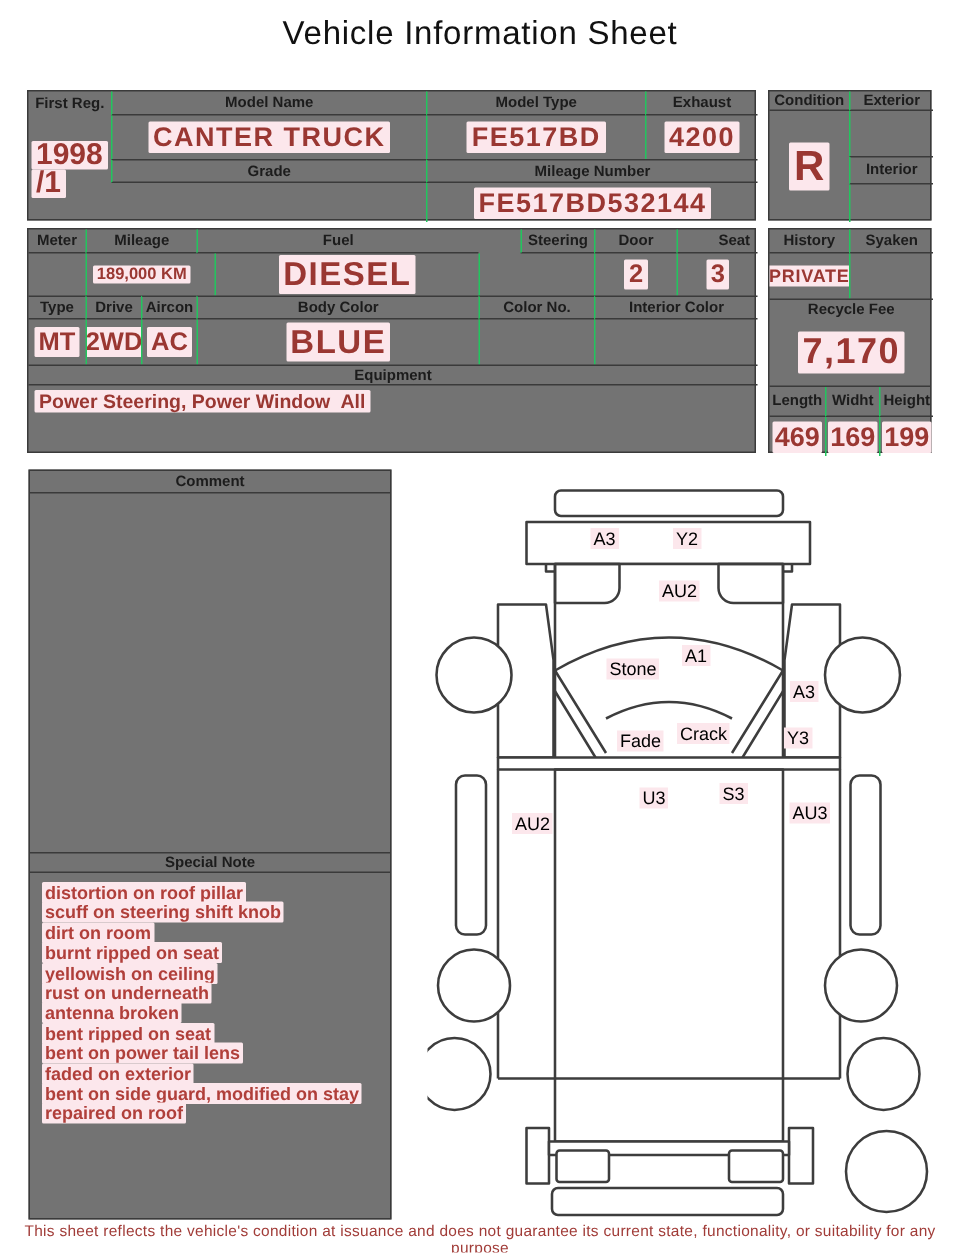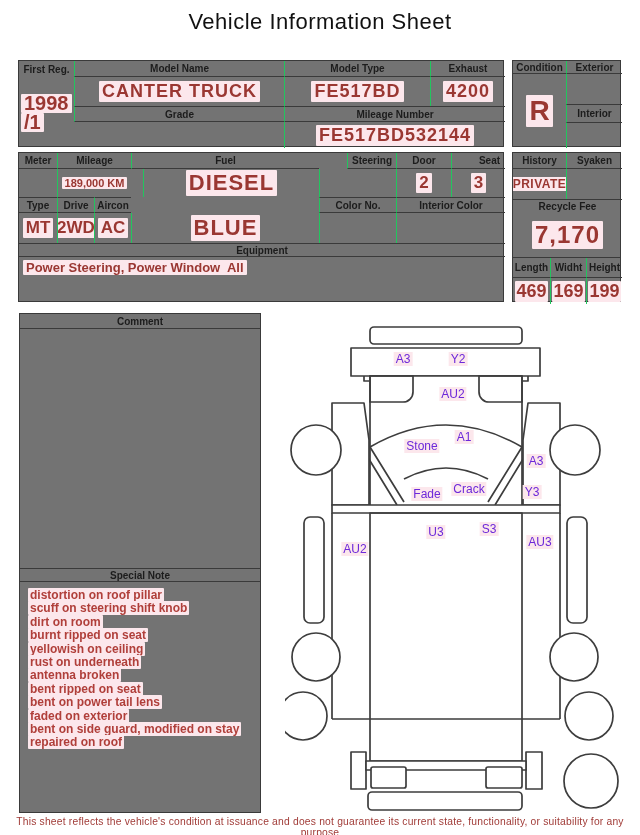--- a/index.html
+++ b/index.html
@@ -19,21 +19,21 @@
   .v17{font-size:17px;}
   .v11{font-size:11px;}
   .v12{font-size:12px;letter-spacing:.5px;}
   .v24{font-size:24px;letter-spacing:1px;}
   .v28{font-size:28px;}
   .equip{justify-content:flex-start;align-items:flex-start;padding:3px 4px;}
   .equip span{font-size:13px;white-space:pre;}
   .notes{padding:7px 8px;box-sizing:border-box;}
   .note-line{line-height:13.4px;font-size:12px;}
   .note-line .hl{color:#b03f3a;padding:0 2px;}
-  .diagram-label{position:absolute;transform:translate(-50%,-50%);font-size:12px;color:#6d28d9;background:#fce7ec;padding:0 2px;white-space:nowrap;}
+  .diagram-label{position:absolute;transform:translate(-50%,-50%);font-size:12px;color:#000000;background:#fce7ec;padding:0 2px;white-space:nowrap;}
   .disclaimer{position:absolute;top:816px;left:0;width:640px;text-align:center;font-size:10.3px;color:#a13c38;letter-spacing:.2px;}
   .frv{flex-direction:column;align-items:flex-start;justify-content:center;padding-left:2px;}
   .frv .hl{font-size:20px;line-height:19px;}
 </style>
 </head>
 <body>
 
 <div class="title">Vehicle Information Sheet</div>
 
 <div class="box" style="left:18px;top:60px;width:486px;height:87px;">
@@ -96,20 +96,21 @@
     <div class="c bl" style="grid-area:2/6;">
         <span class="hl red v17">2</span>
       </div>
     <div class="c bl" style="grid-area:2/7;">
         <span class="hl red v17">3</span>
       </div>
 
     <div class="c lab bt bb" style="grid-area:3/1;">Type</div>
     <div class="c lab bl bt bb" style="grid-area:3/2;">Drive</div>
     <div class="c lab bl bt bb" style="grid-area:3/3;">Aircon</div>
+    <div class="c lab bl bt bb" style="grid-area:3/4;">Body Color</div>
     <div class="c lab bl bt bb" style="grid-area:3/5;">Color No.</div>
     <div class="c lab bl bt bb" style="grid-area:3/6/4/8;">Interior Color</div>
 
     <div class="c" style="grid-area:4/1;">
         <span class="hl red v17">MT</span>
       </div>
     <div class="c bl" style="grid-area:4/2;">
         <span class="hl red v17">2WD</span>
       </div>
     <div class="c bl" style="grid-area:4/3;">

